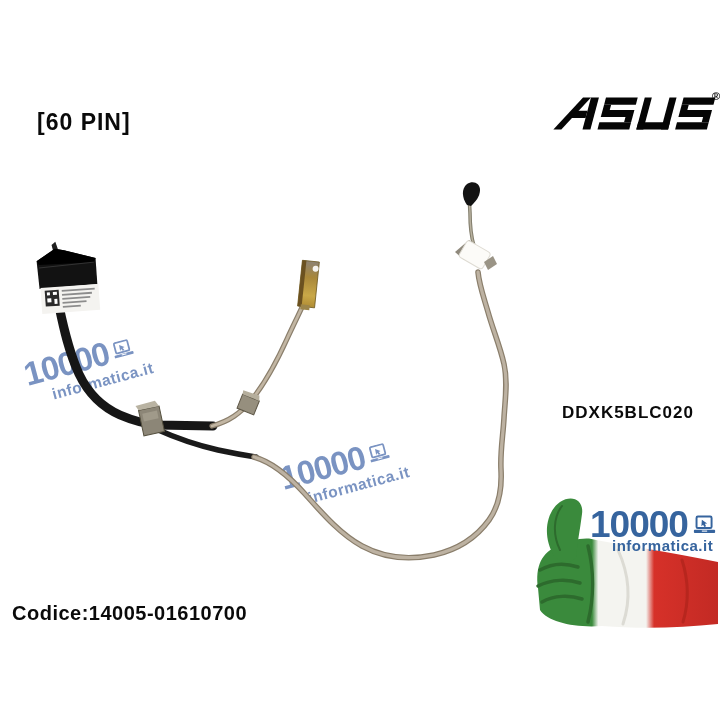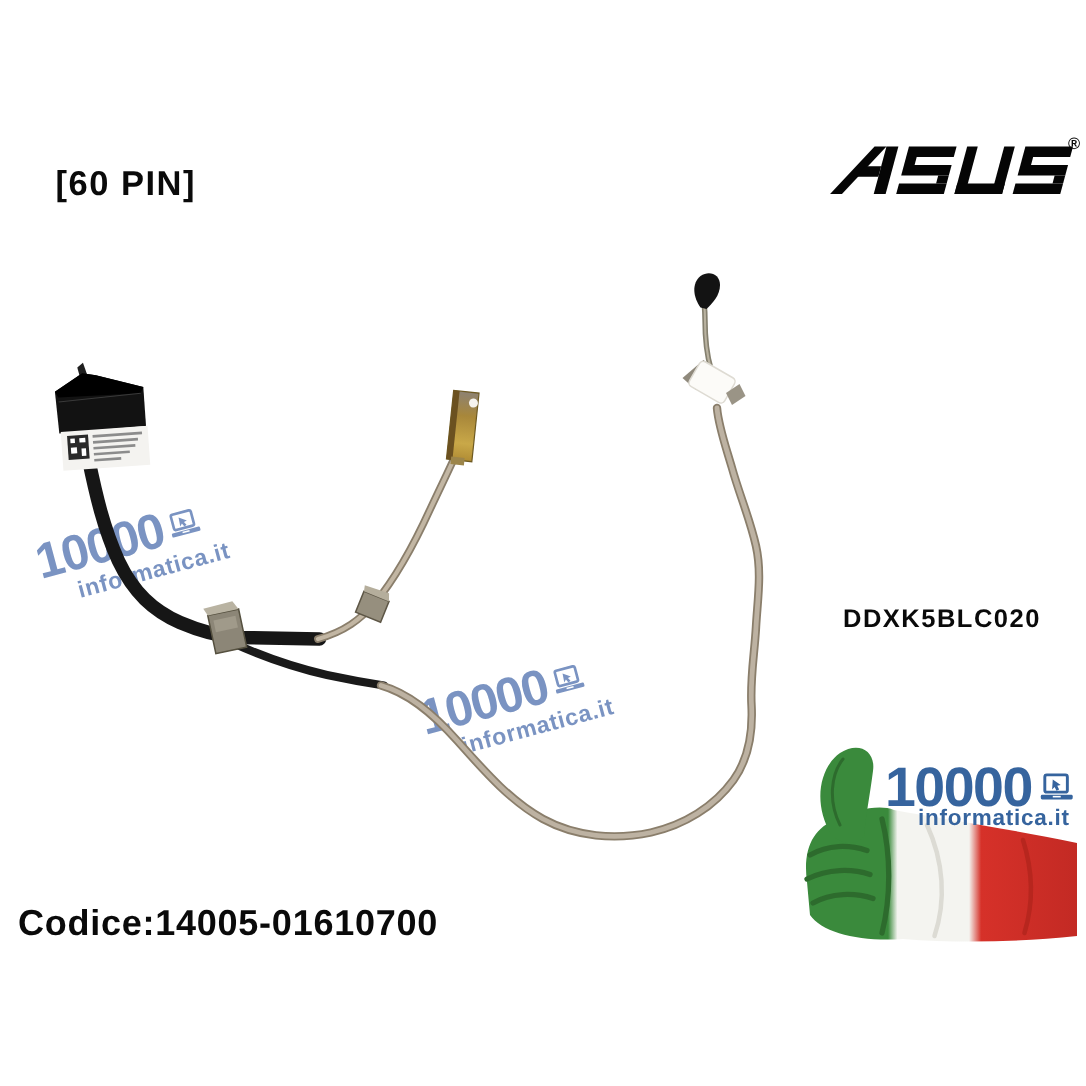--- a/index.html
+++ b/index.html
@@ -2,21 +2,21 @@
 <html><head>
 <meta charset="utf-8">
 <style>
   html,body{margin:0;padding:0;background:#ffffff;}
   #canvas{position:relative;width:724px;height:724px;background:#ffffff;overflow:hidden;
           font-family:"Liberation Sans",sans-serif;}
   .ptext{position:absolute;font-weight:bold;color:#0a0a0a;white-space:nowrap;}
   #pin-label{left:37px;top:109px;font-size:23px;letter-spacing:1px;}
   #part-number{left:552px;top:292px;font-size:20px;letter-spacing:.5px;}
   #model-code{left:562px;top:355px;font-size:17px;letter-spacing:1px;margin-top:48px;}
-  #product-code{left:12px;top:602px;font-size:24px;letter-spacing:.5px;}
+  #product-code{left:12px;top:602px;font-size:20px;letter-spacing:.5px;}
   #asus-svg{position:absolute;left:546px;top:97px;width:172px;height:33px;}
   #asus-reg{left:712px;top:90px;font-size:11px;font-weight:bold;}
   #photo-svg{position:absolute;left:0;top:0;}
   
   .wm{position:absolute;color:#5d7cb5;opacity:.82;transform:rotate(-15deg);width:170px;}
   #wm1{left:24px;top:336px;}
   #wm2{left:280px;top:440px;}
   .wm-row{display:flex;align-items:center;gap:4px;}
   .wm-num{font-size:33px;line-height:1;font-weight:bold;letter-spacing:-1px;}
   .wm-domain{font-size:15.5px;font-weight:bold;letter-spacing:.5px;margin:1px 0 0 22px;}

